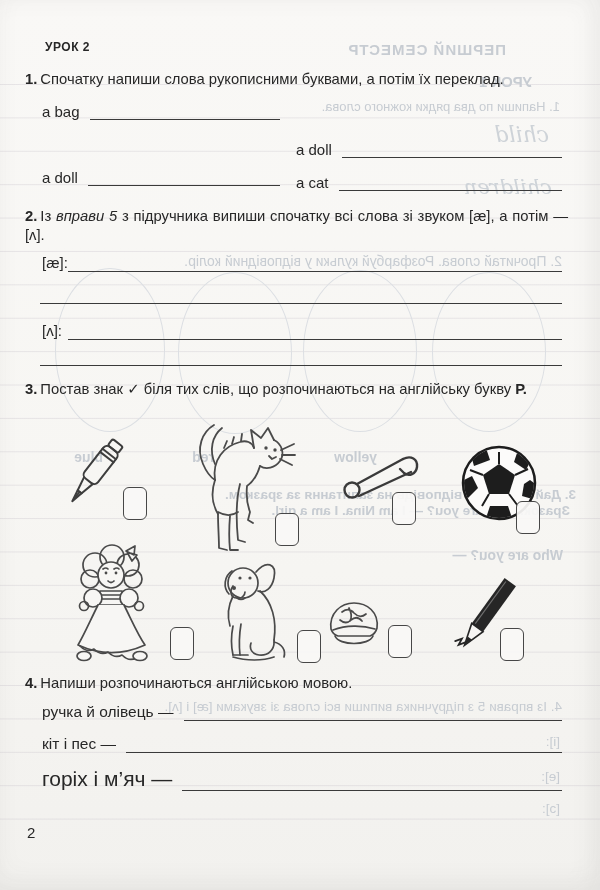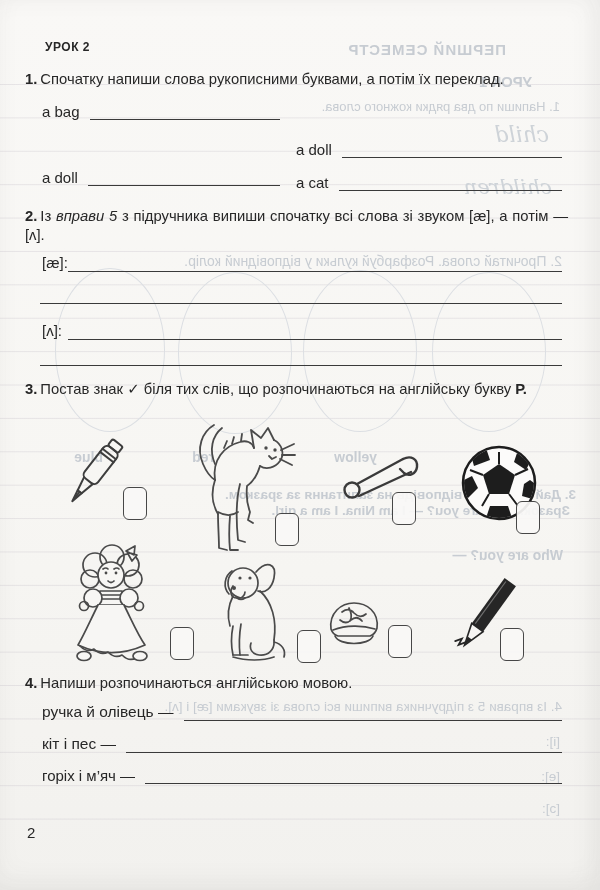--- a/index.html
+++ b/index.html
@@ -232,20 +232,20 @@
   </p>
 
   <div class="row" style="left:42px;top:735px;width:520px;font-size:15.5px">
     <span class="word">кіт і пес —</span>
     <span class="blank"></span>
   </div>
   <div class="row" style="left:42px;top:703px;width:520px;font-size:15.5px">
     <span class="word">ручка й олівець —</span>
     <span class="blank"></span>
   </div>
-  <div class="row" style="left:42px;top:767px;width:520px;font-size:15px">
+  <div class="row" style="left:42px;top:767px;width:520px;font-size:21px">
     <span class="word">горіх і м’яч —</span>
     <span class="blank"></span>
   </div>
 
   <div class="pagenum" style="left:27px;top:824px">2</div>
 
 </div>
 
 </body></html>

